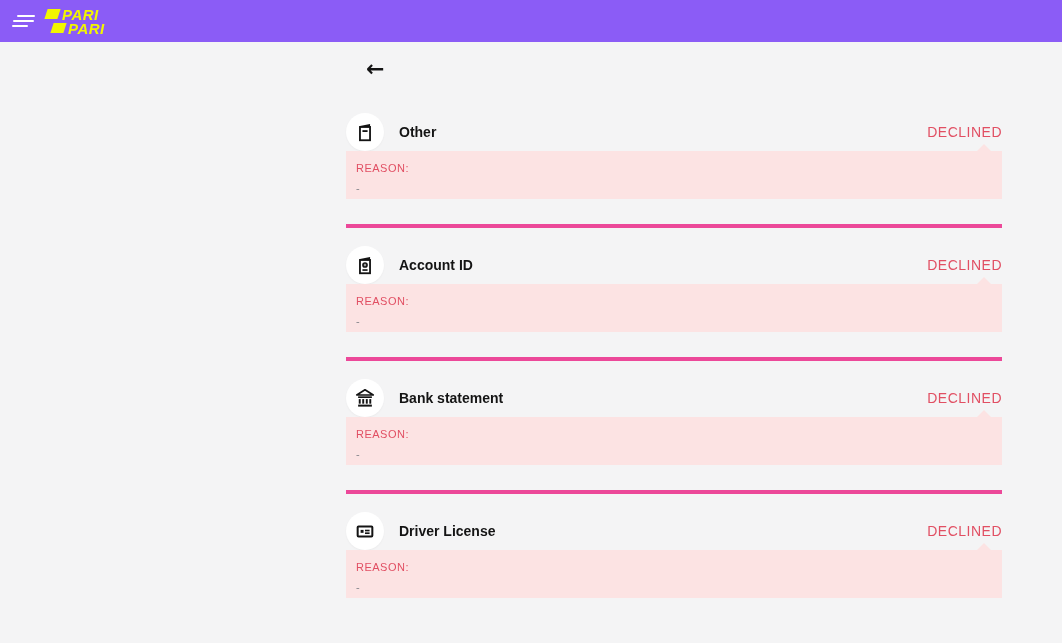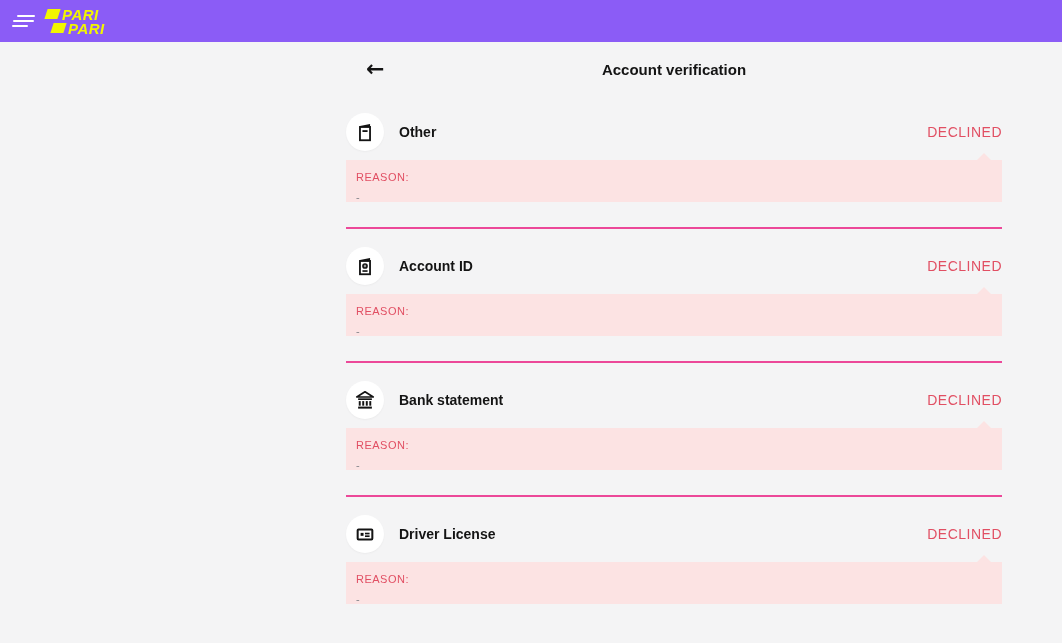--- a/index.html
+++ b/index.html
@@ -44,38 +44,38 @@
     font-size:22px; line-height:22px; color:#141414;
     background:none; border:none; cursor:pointer; font-weight:700;
     font-family:"DejaVu Sans",sans-serif;
   }
   .page-title {
     position:absolute; left:0; right:0; top:50%; transform:translateY(-50%);
     text-align:center; font-size:15px; font-weight:700; color:#141414;
   }
 
   
-  .section { border-bottom:2px solid #ec4899; padding:18px 0 25px; }
+  .section { border-bottom:4px solid #ec4899; padding:18px 0 25px; }
   .section:last-child { border-bottom:none; padding-bottom:16px; }
 
   .item-row { display:flex; align-items:center; height:38px; cursor:pointer; }
   .doc-circle {
     width:38px; height:38px; border-radius:50%; background:#fff;
     display:flex; align-items:center; justify-content:center;
     box-shadow:0 1px 2px rgba(0,0,0,.04); flex:none;
   }
   .doc-circle svg { display:block; }
   .item-label { margin-left:15px; font-size:14px; font-weight:700; color:#141414; }
   .item-status {
     margin-left:auto; font-size:14px; letter-spacing:.5px;
     color:#e14f63; font-weight:400;
   }
 
   .reason-box {
-    position:relative; margin-top:9px; height:42px;
+    position:relative; height:48px;
     background:#fce3e3; padding:11px 10px 0;
   }
   .reason-box .notch {
     position:absolute; top:-7px; right:11px;
     width:0; height:0;
     border-left:7px solid transparent;
     border-right:7px solid transparent;
     border-bottom:7px solid #fce3e3;
   }
   .reason-label { font-size:11px; letter-spacing:.5px; color:#e14f63; }
@@ -99,21 +99,20 @@
       <span class="block"></span>
       <span>PARI</span>
     </div>
   </div>
 </header>
 
 <main class="content">
 
   <div class="titlebar">
     <button class="back-btn">←</button>
-    <div class="page-title">Account verification</div>
   </div>
 
   <section class="section">
     <div class="item-row">
       <div class="doc-circle">
         <svg width="22" height="22" viewBox="0 0 24 24">
           <polygon points="6.5,6.8 17.5,6.8 17.5,3.2 6.5,5.4" fill="#141414"></polygon>
           <rect x="6.5" y="6.5" width="11" height="14.5" fill="none" stroke="#141414" stroke-width="2"></rect>
           <rect x="9.2" y="10" width="5.6" height="2" fill="#141414"></rect>
         </svg>

